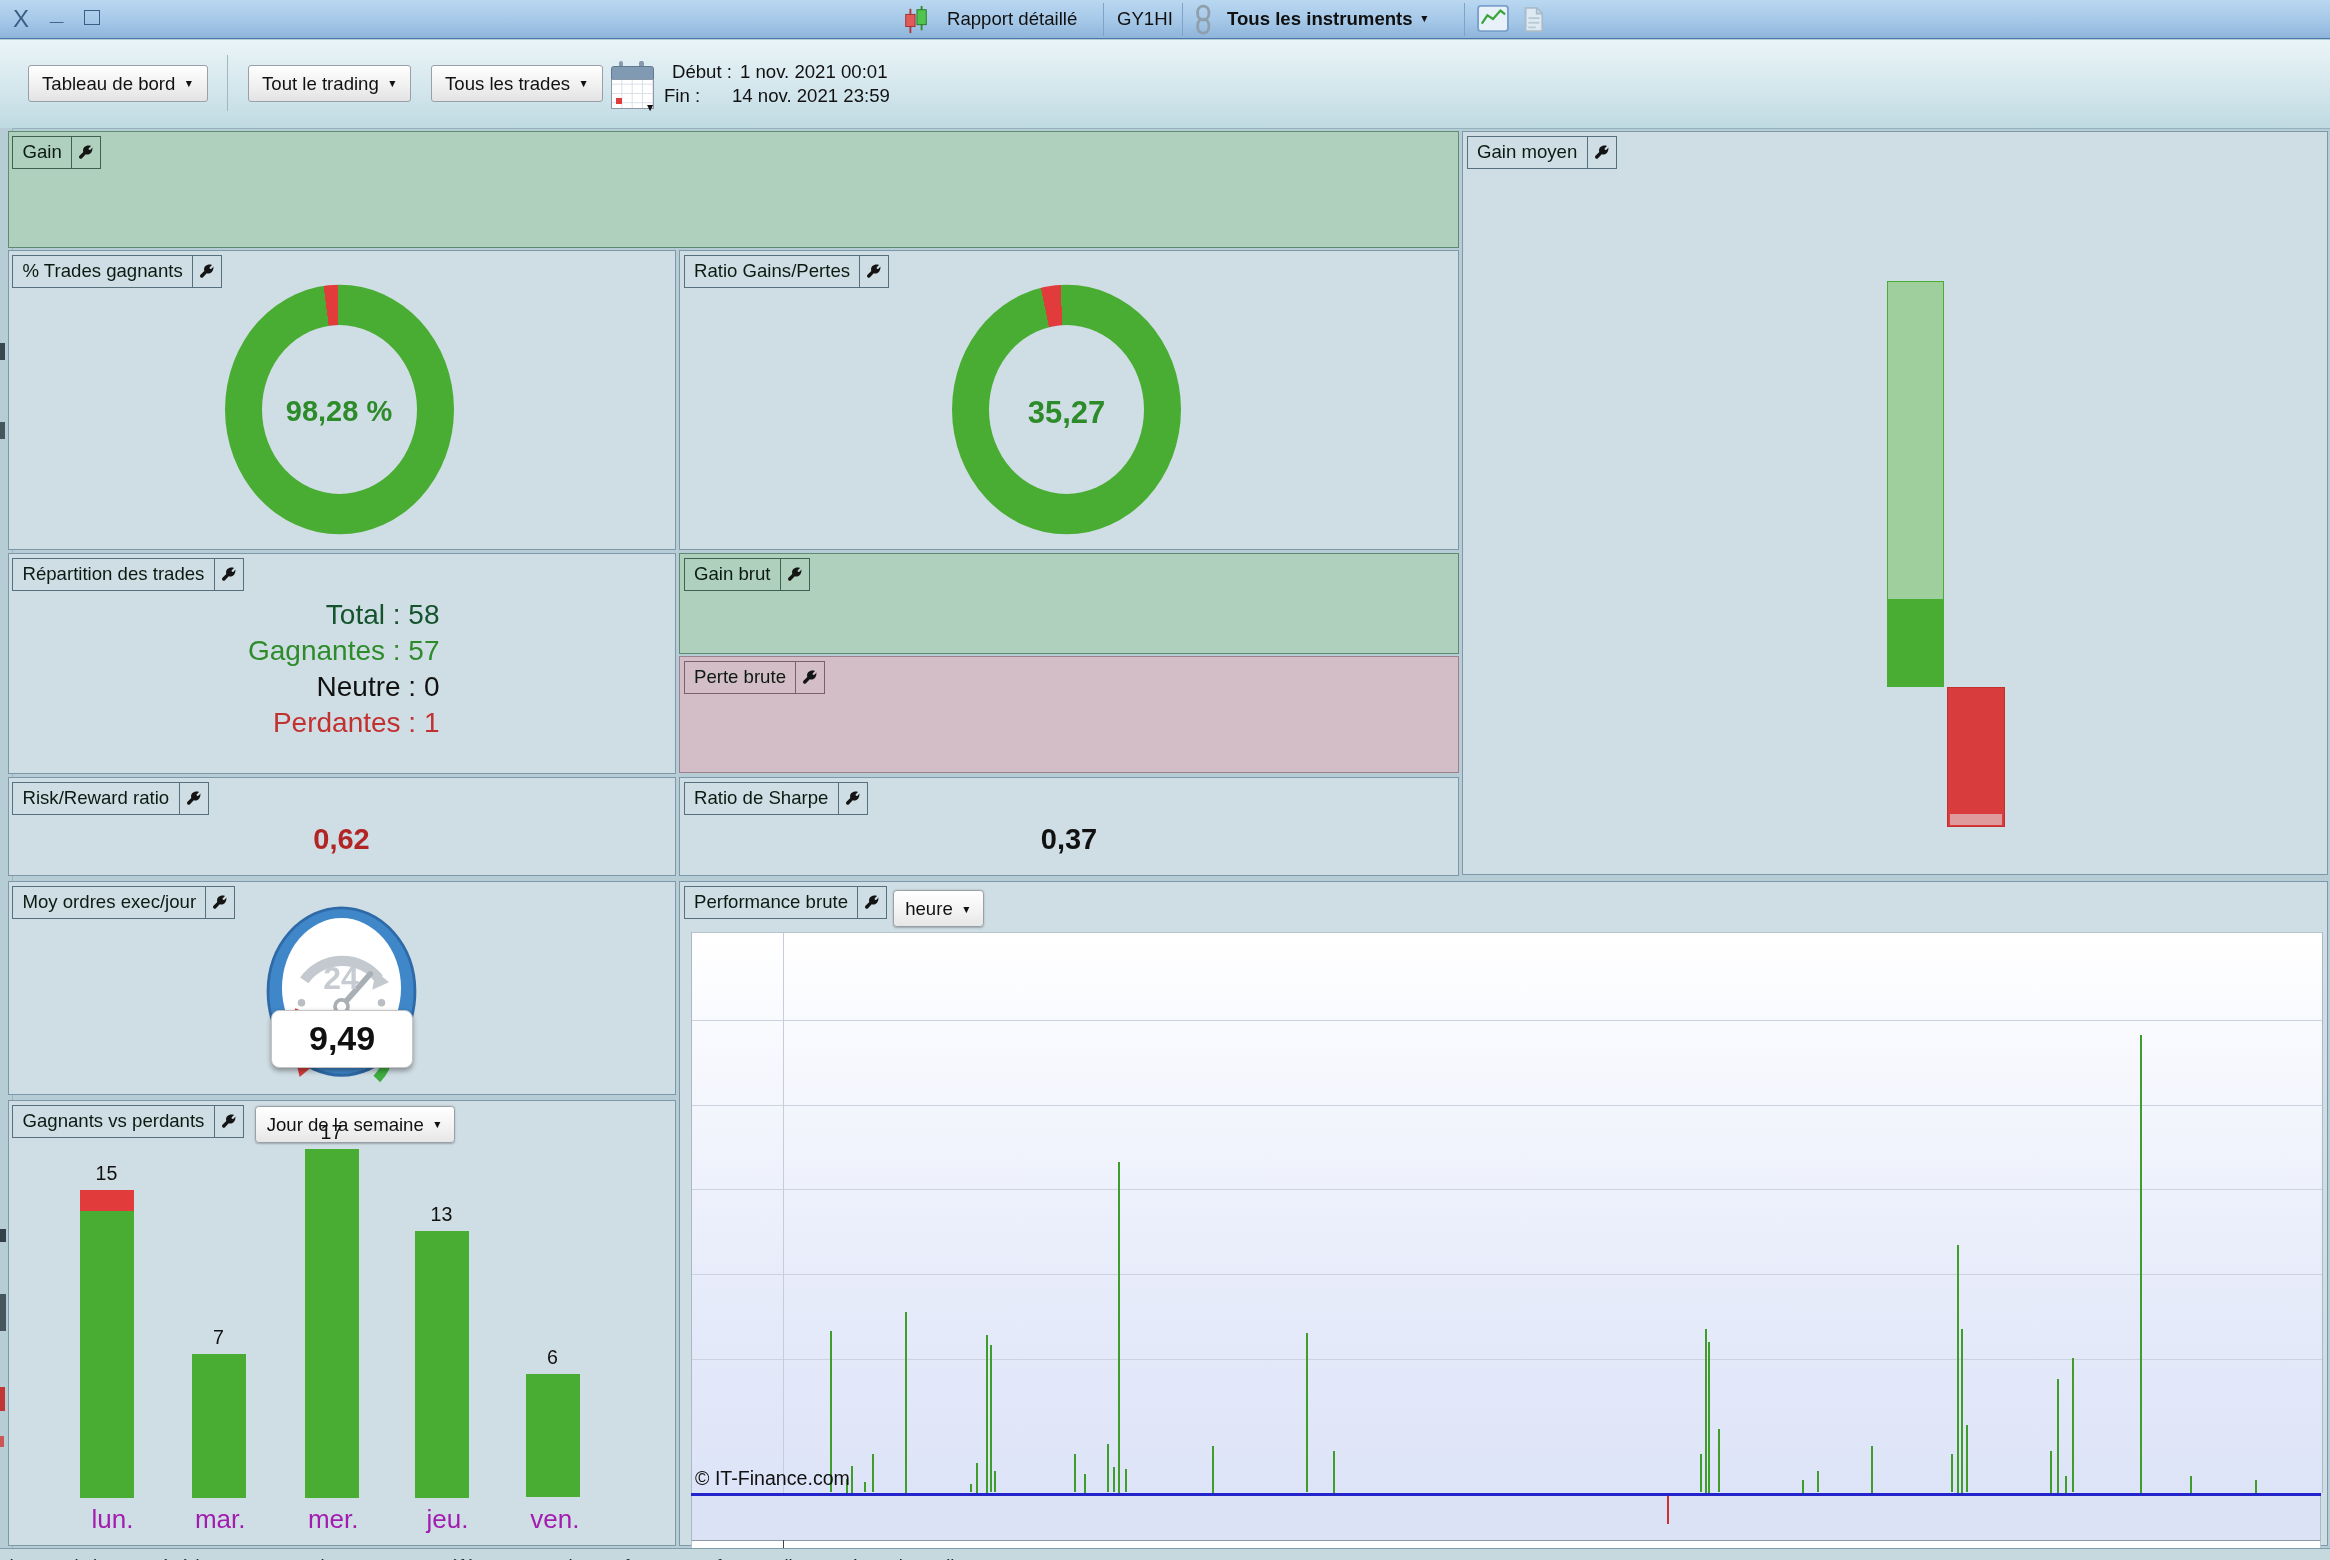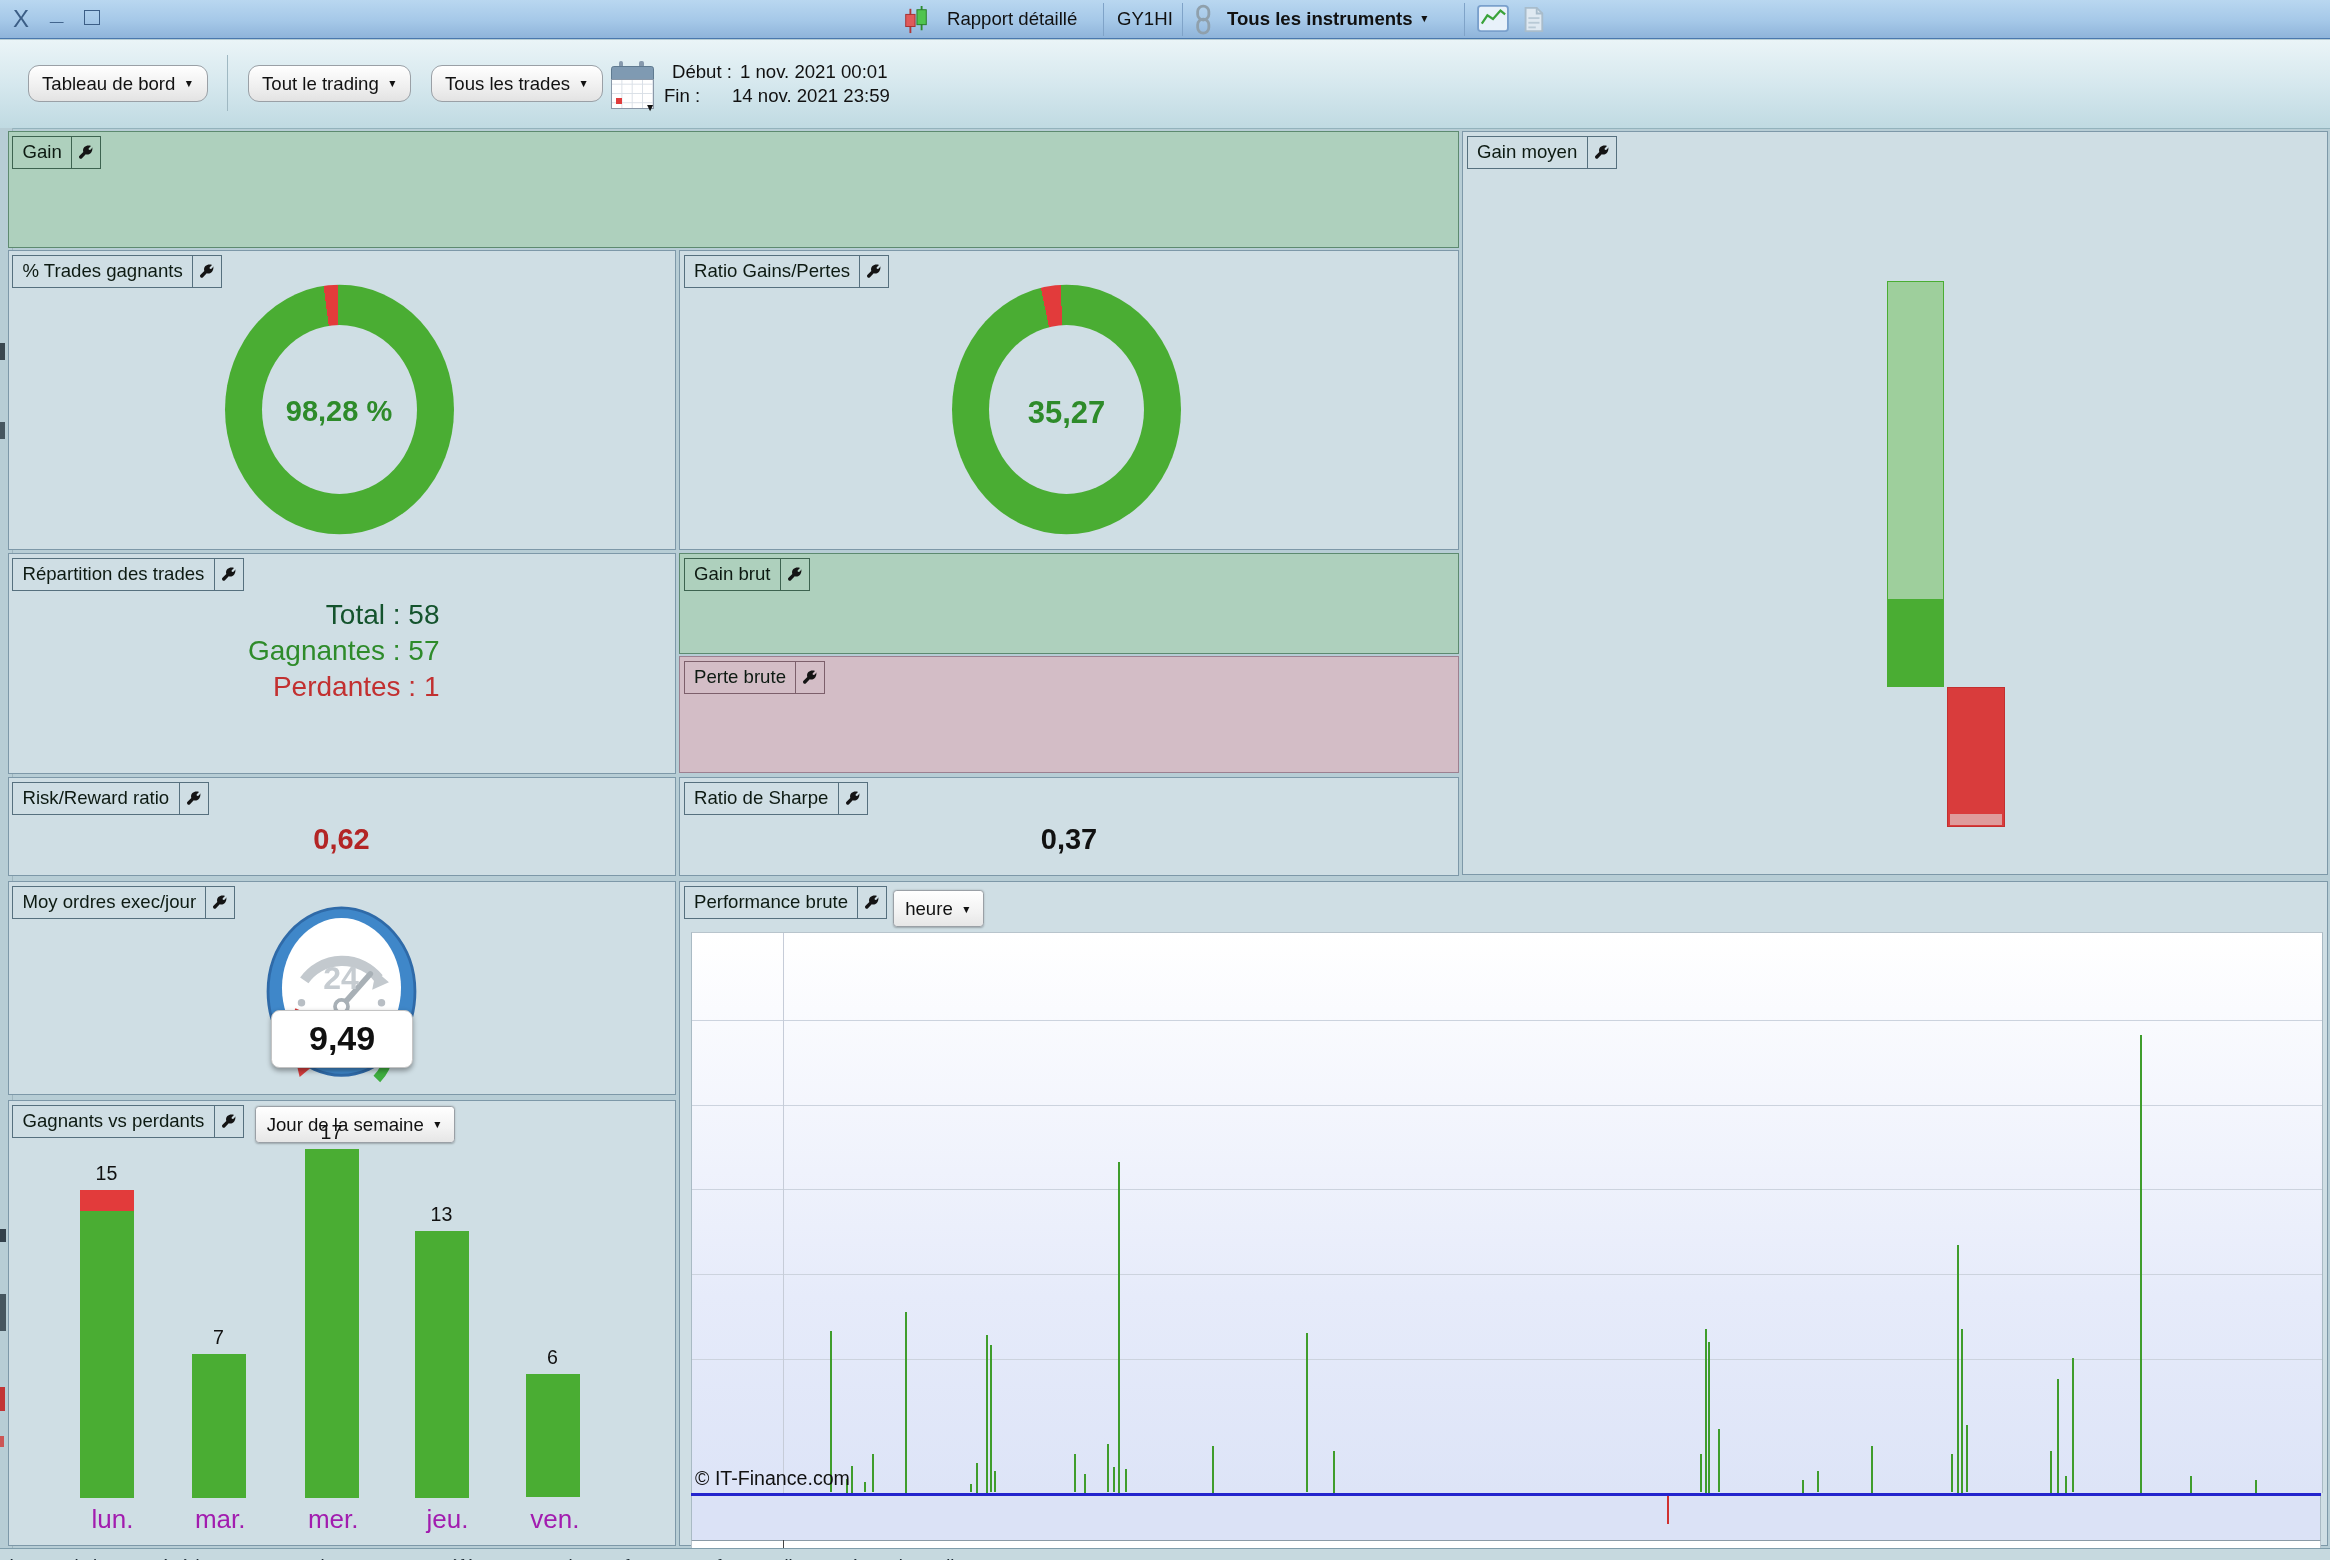--- a/index.html
+++ b/index.html
@@ -18,21 +18,21 @@
   .tb-sep{position:absolute;top:2.8px;width:0.9px;height:33px;background:#7fa3c8;}
   .tb-text{position:absolute;top:7.5px;font-size:18.6px;color:#111;white-space:nowrap;}
   .caret{font-size:10.3px;position:relative;top:-2.8px;margin-left:6.5px;}
 
   
   #toolbar{left:0;top:40px;width:2331px;height:88px;
     background:linear-gradient(#eaf4f7,#d6e8ee 50%,#c0dae2);
     border-bottom:0.9px solid #93b2bc;}
   .tbtn{position:absolute;top:25px;height:35px;line-height:35px;padding:0 13px;
     background:linear-gradient(#ffffff,#efefef 60%,#e3e3e3);
-    border:0.9px solid #9aa0a6;border-radius:11px;font-size:18.6px;color:#111;white-space:nowrap;}
+    border:0.9px solid #9aa0a6;border-radius:3px;font-size:18.6px;color:#111;white-space:nowrap;}
   .tbtn::after{content:"▼";font-size:10.3px;position:relative;top:-2.8px;margin-left:8.4px;}
   #tb-vsep{position:absolute;left:227px;top:15px;width:0.9px;height:56px;background:#9fb8c2;}
   .date-line{position:absolute;left:664px;font-size:18.6px;color:#111;white-space:nowrap;}
   .date-label{display:inline-block;min-width:68px;}
 
   
   #cal-icon{left:611px;top:20.5px;width:43px;height:52px;}
   #cal-icon .pin{position:absolute;top:0;width:4.7px;height:12px;background:#8699ad;border-radius:1.9px;}
   #cal-icon .head{position:absolute;top:5.6px;left:0;width:41px;height:13px;background:#7f9ab2;border:0.9px solid #5f7florin90;border-radius:2.8px 2.8px 0 0;border:0.9px solid #5f7a90;}
   #cal-icon .bodyx{position:absolute;top:18.6px;left:0;width:41px;height:28px;background:#fff;border:0.9px solid #8a98a8;
@@ -267,20 +267,21 @@
       <span class="chip-label">Répartition des trades</span>
       <span class="chip-tool">
           <svg viewBox="0 0 512 512" width="14" height="14">
             <path fill="#141414" d="M507.7 109.3c-2.3-9.4-14-12.3-20.9-5.4l-78.5 78.5-49.2-8.2-8.2-49.2 78.5-78.5c6.9-6.9 4-18.6-5.4-20.9C333.1 3.1 250.3 22.3 197 75.6c-47.2 47.2-60 116.2-40.2 176.2L18.7 390.1c-25 25-25 65.5 0 90.5s65.5 25 90.5 0l138.3-138.3c60 19.8 129 7 176.2-40.2 53.3-53.3 72.5-136.1 64-192.8z"></path>
           </svg>
         </span>
     </div>
     <div id="rep-rows">
         <div style="color: #14532d;">Total : 58</div>
         <div style="color: rgb(46, 139, 42);">Gagnantes : 57</div>
+        <div style="color: rgb(17, 17, 17);">Neutre : 0</div>
         <div style="color: rgb(194, 48, 48);">Perdantes : 1</div>
       </div>
   </div>
 
   <div class="panel green" style="left:679px;top:553px;width:780px;height:101px;">
     <div class="chip">
       <span class="chip-label">Gain brut</span>
       <span class="chip-tool">
           <svg viewBox="0 0 512 512" width="14" height="14">
             <path fill="#141414" d="M507.7 109.3c-2.3-9.4-14-12.3-20.9-5.4l-78.5 78.5-49.2-8.2-8.2-49.2 78.5-78.5c6.9-6.9 4-18.6-5.4-20.9C333.1 3.1 250.3 22.3 197 75.6c-47.2 47.2-60 116.2-40.2 176.2L18.7 390.1c-25 25-25 65.5 0 90.5s65.5 25 90.5 0l138.3-138.3c60 19.8 129 7 176.2-40.2 53.3-53.3 72.5-136.1 64-192.8z"></path>

